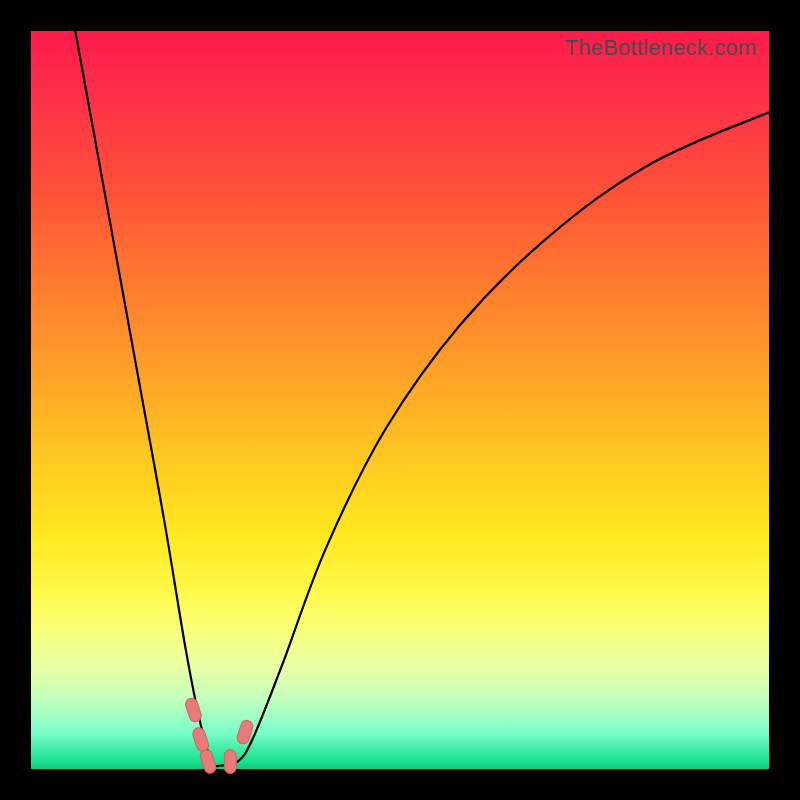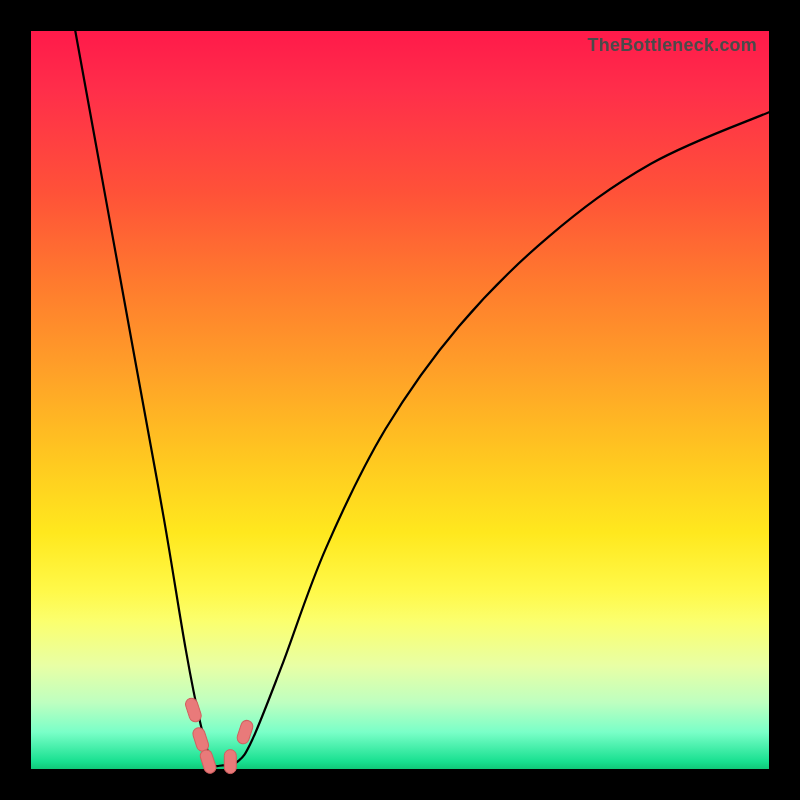--- a/index.html
+++ b/index.html
@@ -40,22 +40,22 @@
       #7affc8 95%,
       #18e090 99%,
       #10c878 100%
     );
   }
   .watermark {
     position: absolute;
     top: 4px;
     right: 12px;
     color: #4a4a4a;
-    font-size: 18px;
-    font-weight: 700;
+    font-size: 22px;
+    font-weight: 400;
     letter-spacing: 0.2px;
     user-select: none;
   }
   svg.curve {
     position: absolute;
     left: 0;
     top: 0;
     width: 738px;
     height: 738px;
     overflow: visible;

